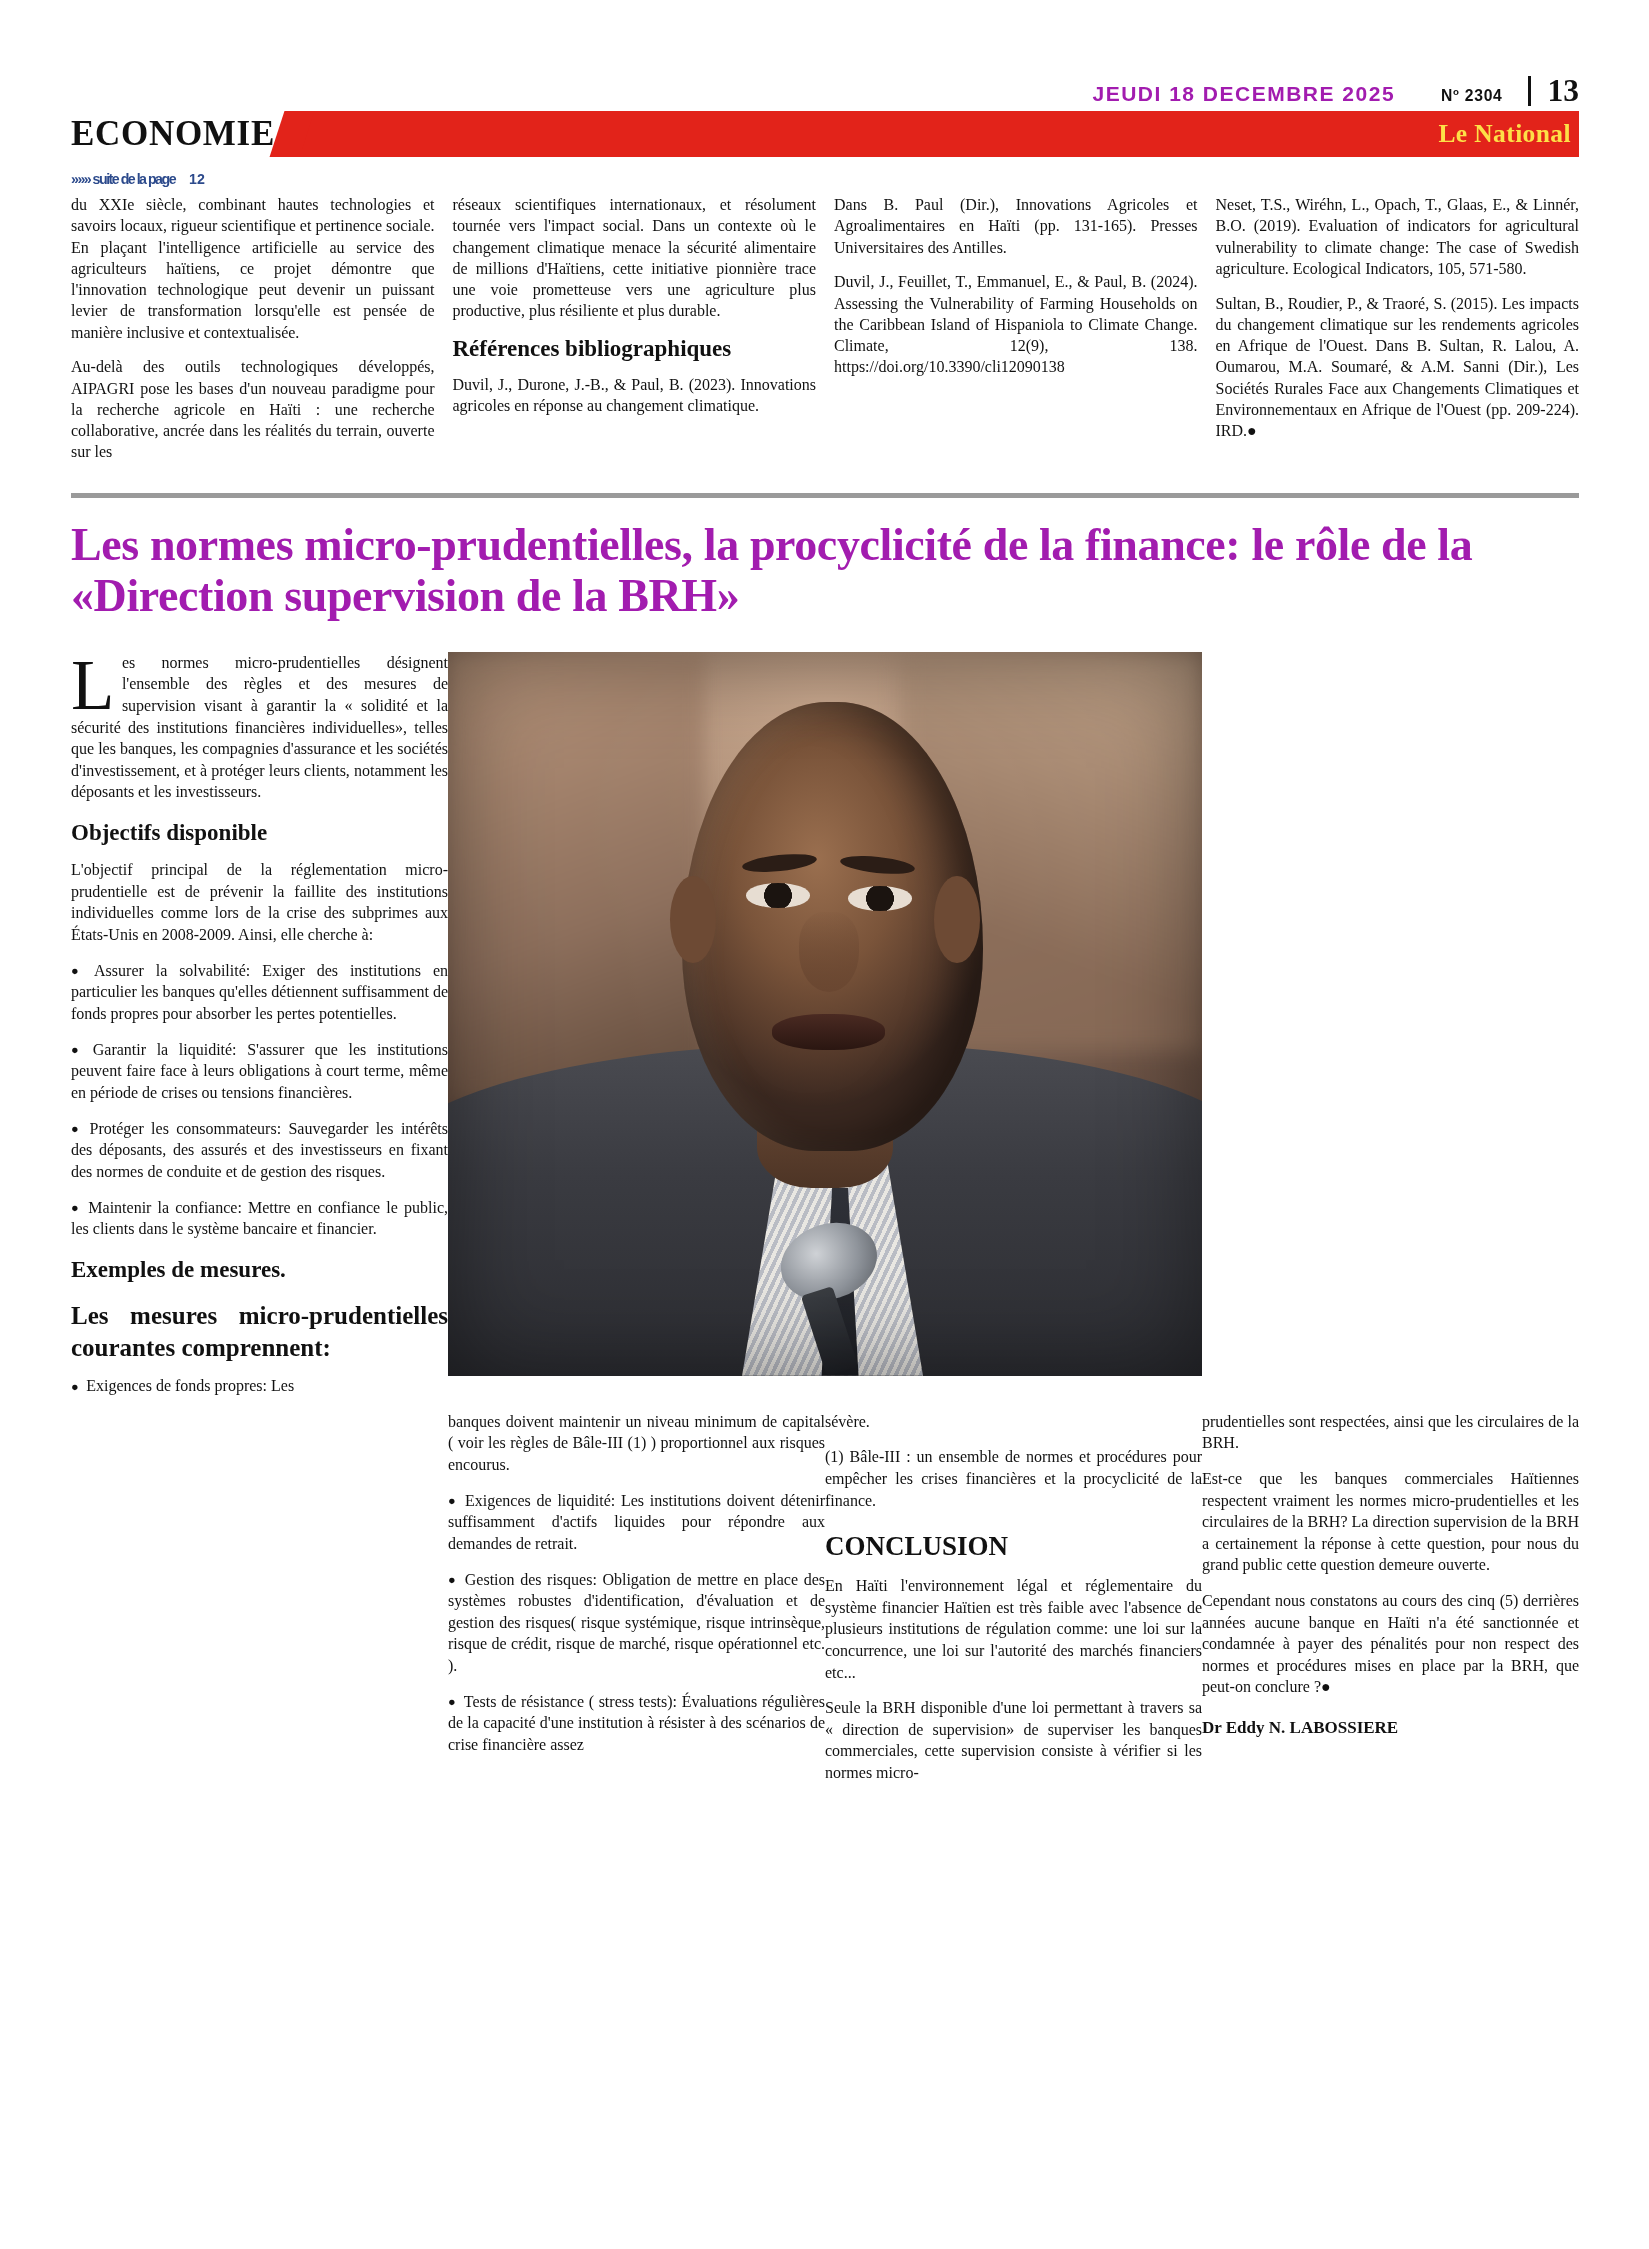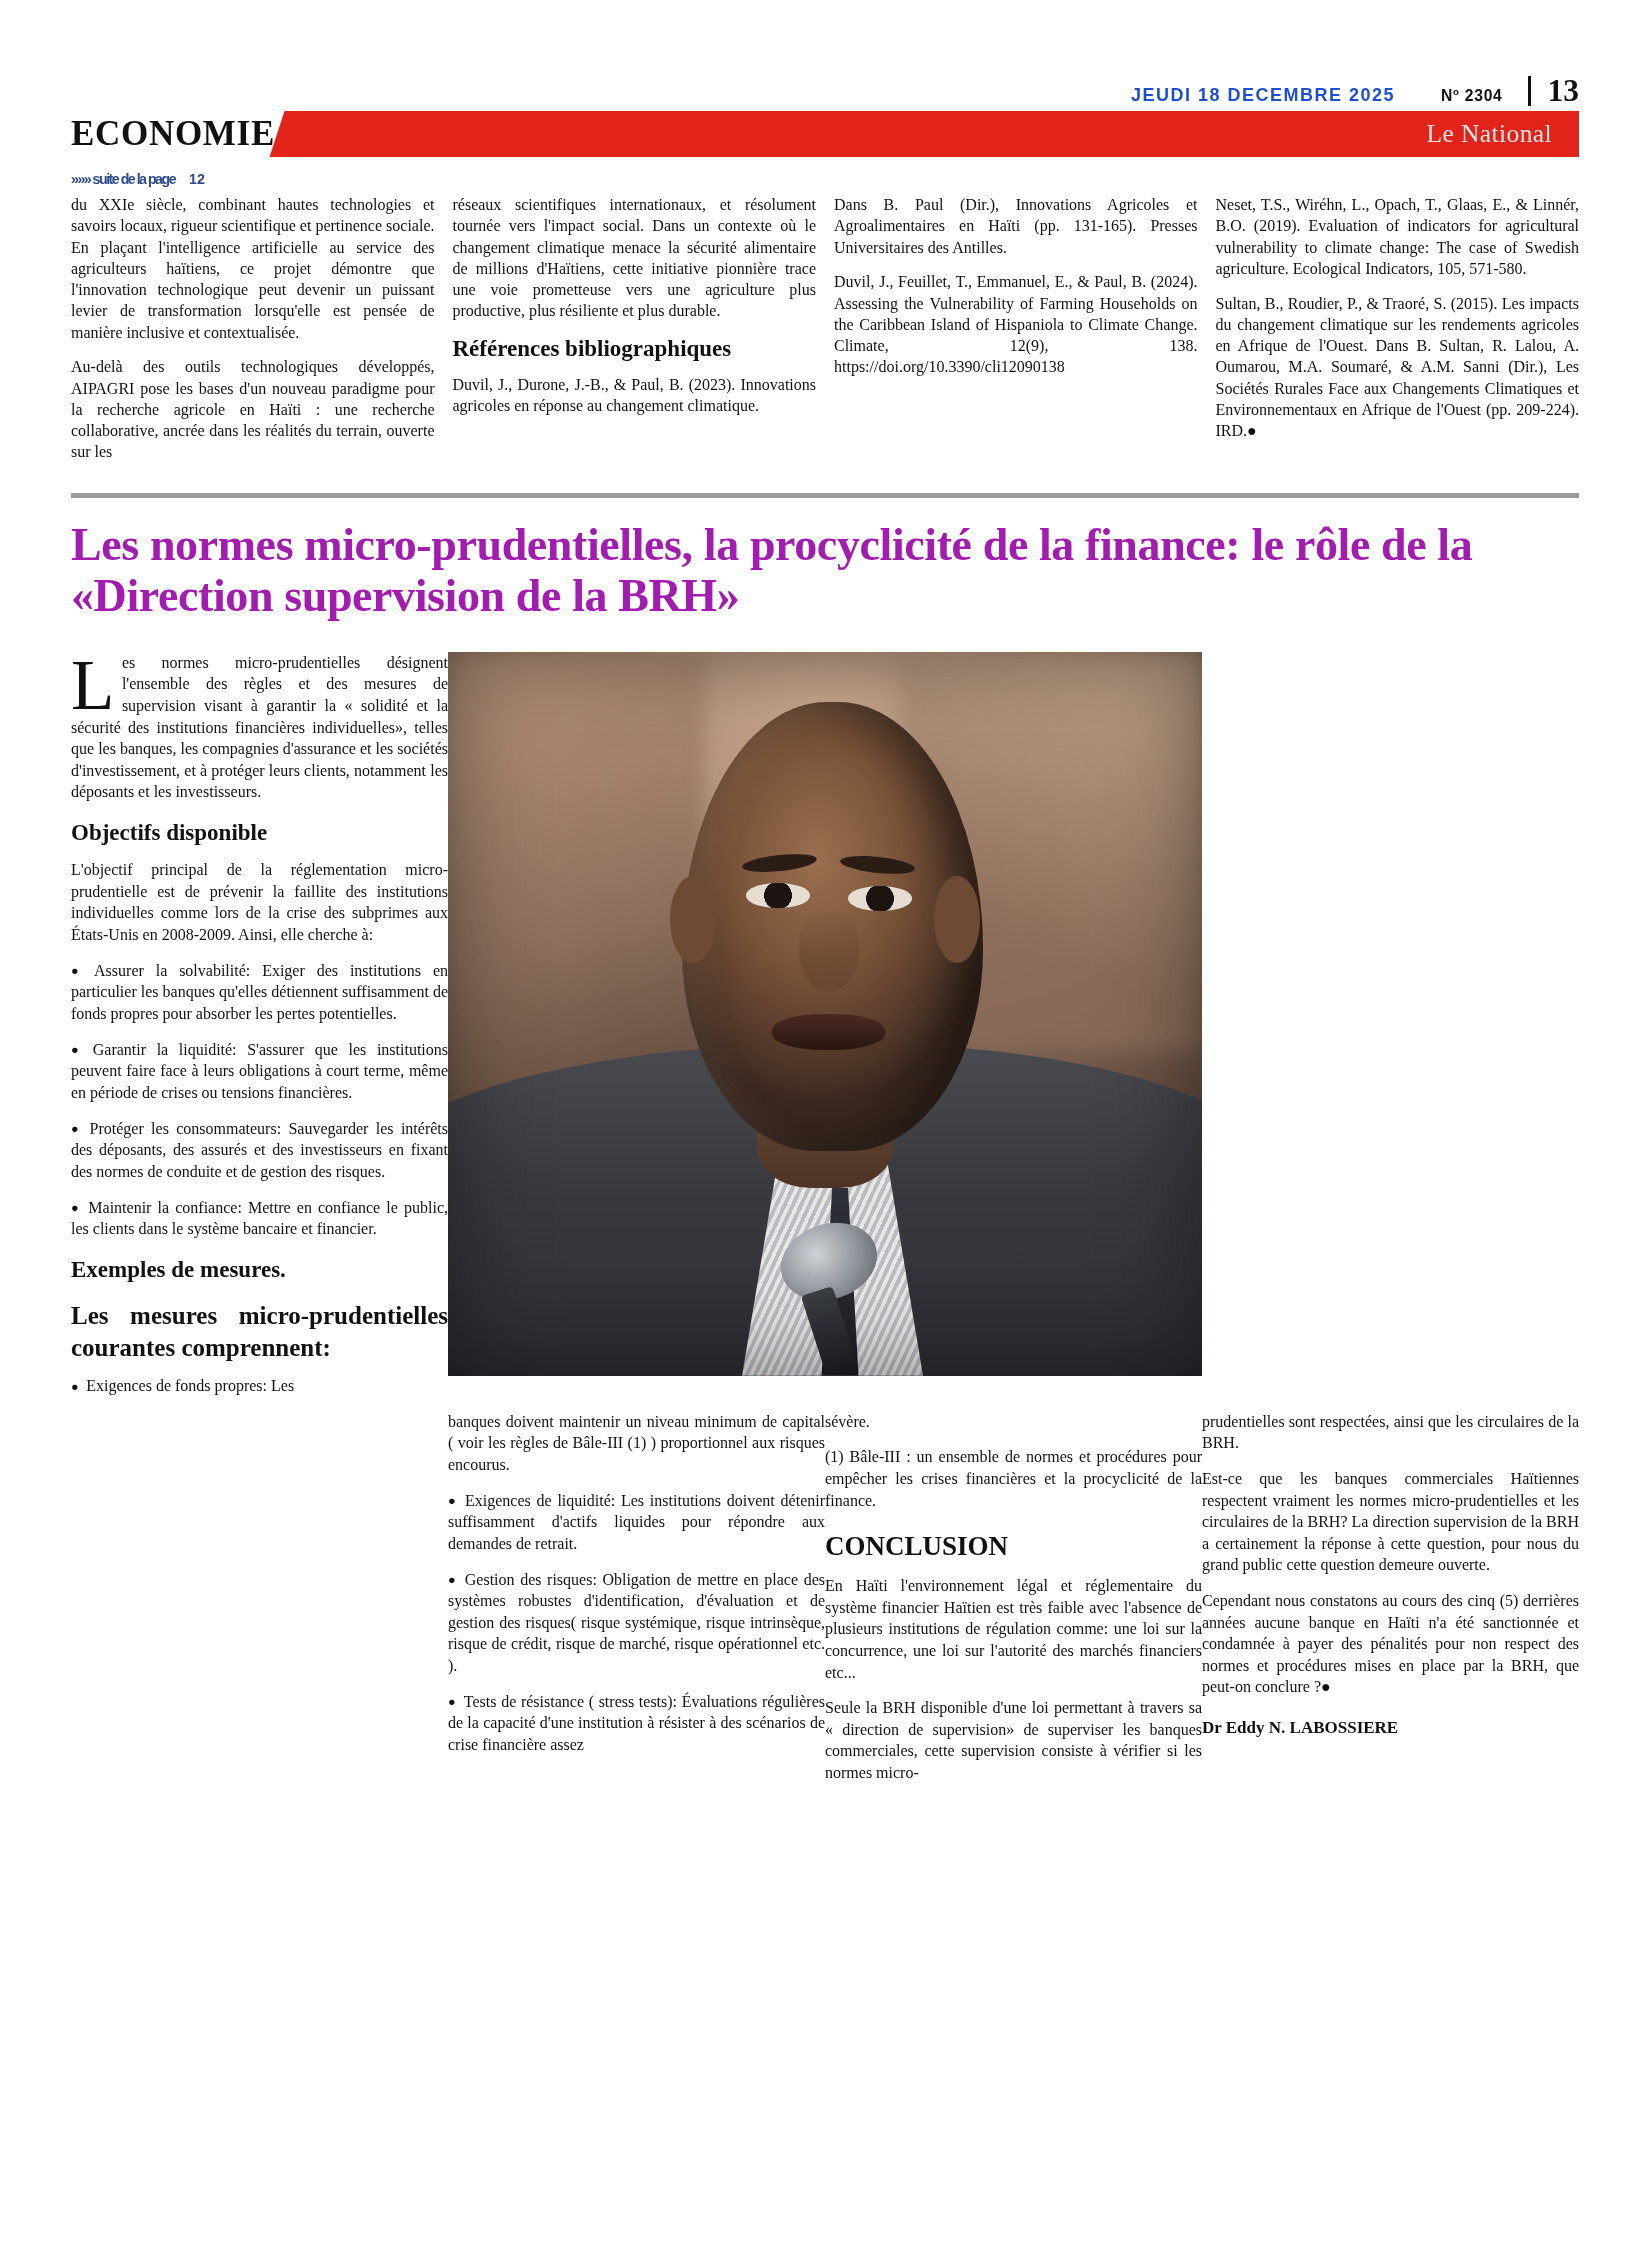--- a/index.html
+++ b/index.html
@@ -21,24 +21,24 @@
 
   
   .masthead-meta {
     display: flex;
     justify-content: flex-end;
     align-items: baseline;
     padding-top: 71px;
     font-family: "Liberation Sans", sans-serif;
   }
   .masthead-date {
-    font-size: 18px;
+    font-size: 21px;
     font-weight: bold;
     letter-spacing: 1.5px;
-    color: #1d4ed8;
+    color: #a21caf;
   }
   .masthead-issue {
     font-size: 15.7px;
     font-weight: bold;
     margin-left: 46px;
     letter-spacing: 0.7px;
   }
   .masthead-issue sup { font-size: 9.7px; }
   .masthead-sep {
     display: inline-block;
@@ -80,26 +80,26 @@
   .redbar {
     flex: 1;
     background: #e2231a;
     margin-left: 0;
     display: flex;
     align-items: center;
     justify-content: flex-end;
     position: relative;
   }
   .redbar-logo {
-    color: #e5e5e5;
-    font-family: "Liberation Serif", serif;
-    font-weight: normal;
+    color: #fde047;
+    font-family: "Liberation Serif", serif;
+    font-weight: bold;
     font-size: 25.5px;
     letter-spacing: 0.4px;
-    padding-right: 27px;
+    padding-right: 8px;
   }
   .redbar::before {
     content: "";
     position: absolute;
     left: -19.5px;
     top: 0;
     bottom: 0;
     width: 30px;
     background: #e2231a;
     transform: skewX(-18deg);

